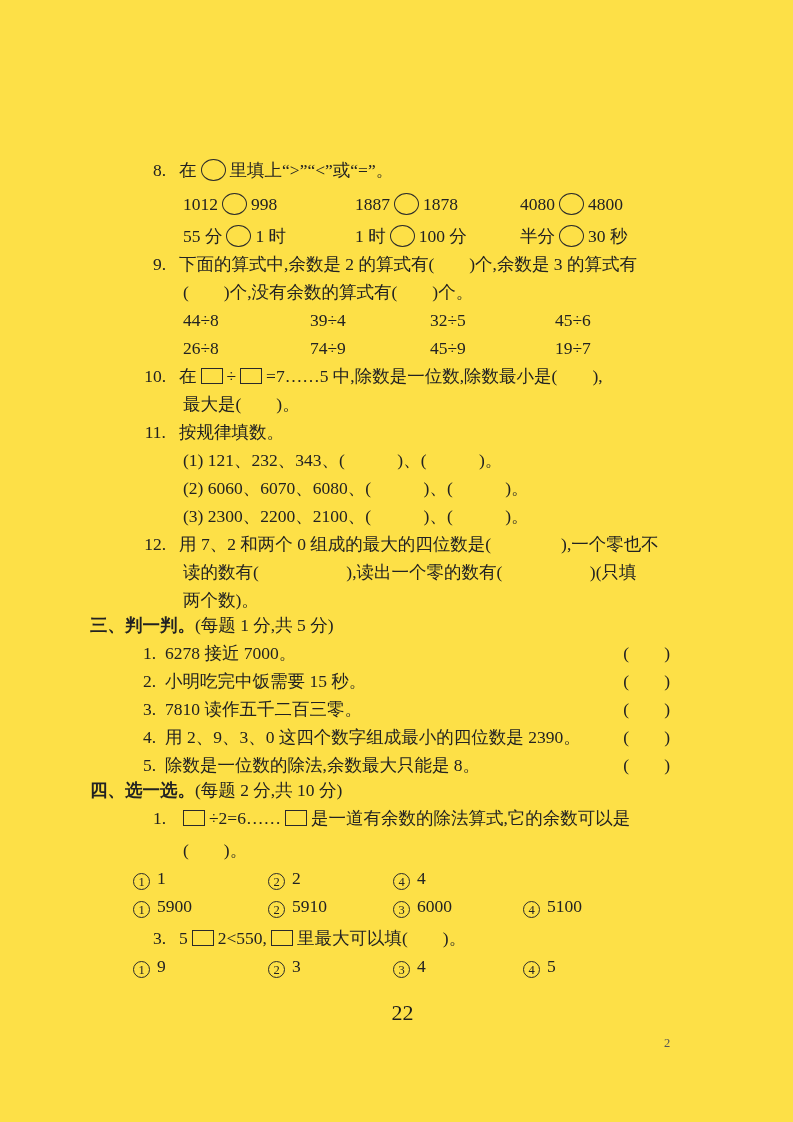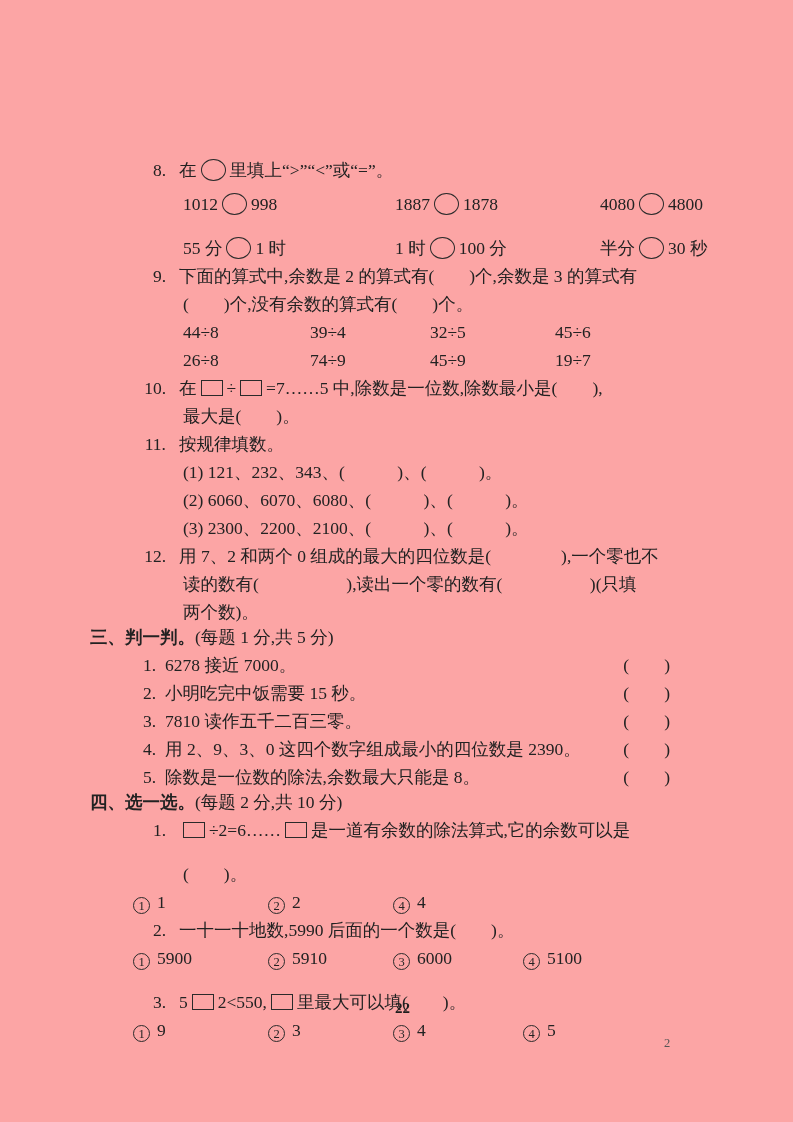--- a/index.html
+++ b/index.html
@@ -1,64 +1,64 @@
 <!DOCTYPE html>
 <html><head>
 <meta charset="utf-8">
 <style>
   html,body { margin:0; padding:0; background:#ffffff; }
   .page {
     position:relative;
     width:793px; height:1122px;
-    background:#fca5a5;
+    background:#fde047;
     font-family:"Liberation Serif","DejaVu Serif",serif;
     color:#222;
     overflow:hidden;
   }
   .content {
     position:absolute; left:90px; top:156px; width:580px;
     font-size:17.5px;
   }
   .ln { height:28px; line-height:28px; white-space:nowrap; }
   .mt6 { margin-top:6px; }
-  .mt4 { margin-top:16px; }
+  .mt4 { margin-top:4px; }
   .mtn3 { margin-top:-3px; }
   .b { font-weight:700; }
   .qn {
     display:inline-block; width:76px; text-align:right; margin-right:13px;
   }
   .inum {
     display:inline-block; width:66px; text-align:right; margin-right:9px;
   }
   .crc {
     display:inline-block; width:25px; height:22px;
     border:1.4px solid #2a2a2a; border-radius:50%;
     vertical-align:-5px; margin:0 4px;
     box-sizing:border-box; background:transparent;
   }
   .bx {
     display:inline-block; width:22px; height:16px;
     border:1.4px solid #2a2a2a;
     vertical-align:-2px; margin:0 4px;
     box-sizing:border-box;
   }
-  .cmp { display:grid; grid-template-columns:172px 165px auto; margin-left:93px;gap:40px; }
+  .cmp { display:grid; grid-template-columns:172px 165px auto; margin-left:93px; }
   .exprs { display:grid; grid-template-columns:127px 120px 125px auto; margin-left:93px; }
   .cont { margin-left:93px; }
   .t3 { display:flex; justify-content:space-between; }
   .opts { display:grid; grid-template-columns:135px 125px 130px auto; margin-left:43px; }
   .opt-c {
     display:inline-block; width:17px; height:17px;
     border:1.2px solid #2a2a2a; border-radius:50%;
     text-align:center; line-height:17px; font-size:12.5px;
     margin-right:7px; vertical-align:-2px; box-sizing:border-box;
   }
   .footer-center {
     position:absolute; left:0; right:0; top:1000px;
-    text-align:center; font-weight:700; font-size:15px; color:#1d1d1d;padding-left:12px;
+    text-align:center; font-weight:400; font-size:22px; color:#1d1d1d;padding-left:12px;
   }
   .footer-corner {
     position:absolute; left:664px; top:1036px;
     font-size:12.5px; color:#555;
   }
 </style>
 </head>
 <body>
 
 <div class="page">
@@ -146,23 +146,20 @@
     </div>
     <div class="ln">
       <span class="qn">1.</span><span class="bx"></span><span>÷2=6……</span><span class="bx"></span><span>是一道有余数的除法算式,它的余数可以是</span>
     </div>
     <div class="ln cont mt4"><span>(　　)。</span></div>
     <div class="ln opts">
       <span><span class="opt-c">1</span><span>1</span></span>
       <span><span class="opt-c">2</span><span>2</span></span>
       <span><span class="opt-c">4</span><span>4</span></span>
     </div>
-    <div class="ln">
-      <span class="qn">2.</span><span>一十一十地数,5990 后面的一个数是(　　)。</span>
-    </div>
     <div class="ln opts">
       <span><span class="opt-c">1</span><span>5900</span></span>
       <span><span class="opt-c">2</span><span>5910</span></span>
       <span><span class="opt-c">3</span><span>6000</span></span>
       <span><span class="opt-c">4</span><span>5100</span></span>
     </div>
     <div class="ln mt4">
       <span class="qn">3.</span><span>5</span><span class="bx"></span><span>2&lt;550,</span><span class="bx"></span><span>里最大可以填(　　)。</span>
     </div>
     <div class="ln opts">

